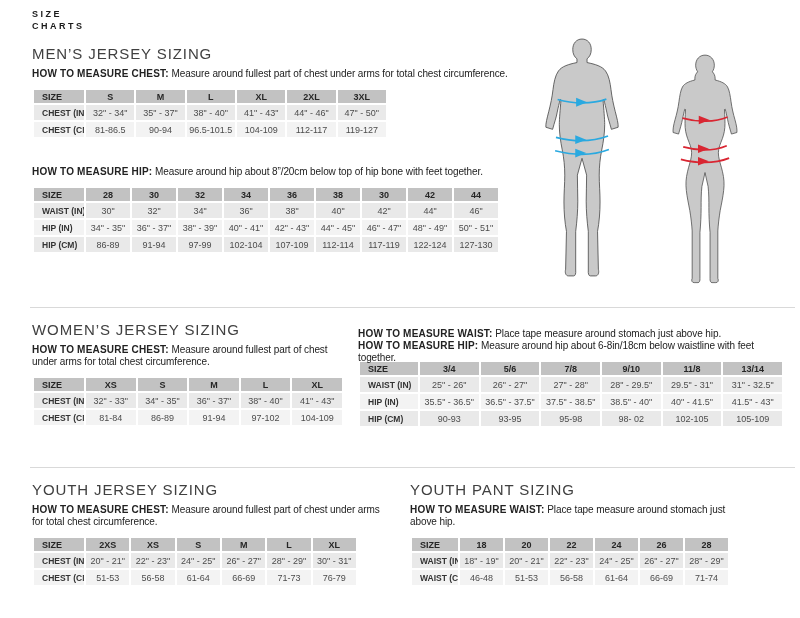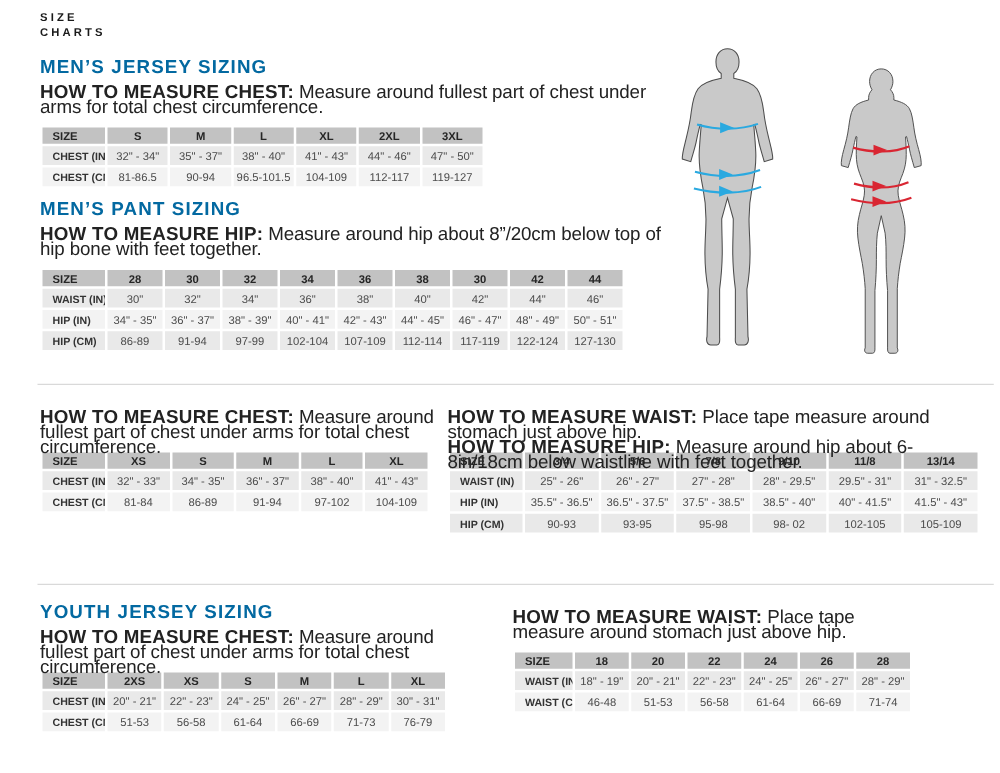--- a/index.html
+++ b/index.html
@@ -12,23 +12,23 @@
   .kicker { position:absolute; left:32px; top:8px; font-size:9px; font-weight:bold;
     letter-spacing:2.5px; line-height:12px; color:#1a1a1a; }
   
   .section { position:absolute; }
   .sec-men-jersey   { left:32px;  top:46px;  width:505px; }
   .sec-men-pant     { left:32px;  top:160px; width:505px; }
   .sec-women-jersey { left:32px;  top:322px; width:316px; }
   .sec-women-pant   { left:358px; top:322px; width:430px; }
   .sec-youth-jersey { left:32px;  top:482px; width:348px; }
   .sec-youth-pant   { left:410px; top:482px; width:330px; }
-  .section-title { font-size:15px; font-weight:bold; letter-spacing:0.9px; color:#0369a1;
+  .section-title { font-size:15px; font-weight:normal; letter-spacing:0.9px; color:#404040;
     line-height:16px; }
-  .how-to { margin-top:6px; font-size:15px; line-height:12px; color:#222;
+  .how-to { margin-top:6px; font-size:10px; line-height:12px; color:#222;
     letter-spacing:-0.1px; }
   .how-to .lbl { font-weight:bold; letter-spacing:0.2px; }
   .how-to-fixed2 { height:24px; } 
   
   table.size-table { border-collapse:separate; border-spacing:2px; table-layout:fixed;
     margin-top:8px; }
   .t-men-jersey   { width:356px; }
   .t-men-pant     { width:468px; }
   .t-women-jersey { width:312px; }
   .t-women-pant   { width:426px; }
@@ -98,21 +98,20 @@
             <td>96.5-101.5</td>
             <td>104-109</td>
             <td>112-117</td>
             <td>119-127</td>
           </tr>
         </tbody>
       </table>
   </div>
 
   <div class="section sec-men-pant">
-    <div class="section-title">MEN’S PANT SIZING</div>
     <div class="how-to">
       <div>
         <span class="lbl">HOW TO MEASURE HIP:</span>
         <span>Measure around hip about 8”/20cm below top of hip bone with feet together.</span>
       </div>
     </div>
     <table class="size-table t-men-pant">
         <thead>
           <tr>
             <th class="label-cell">SIZE</th>
@@ -196,20 +195,21 @@
     </g>
     <g>
       <path d="M14,135 C36,140.5 58,140.5 76,133.5" fill="none" stroke="#d92632" stroke-width="2.2"></path>
       <polygon points="36,132 36,143 50,137.5" fill="#d92632"></polygon>
     </g>
   </svg>
 
   <div class="divider divider-1"></div>
 
   <div class="section sec-women-jersey">
+    <div class="section-title">WOMEN’S JERSEY SIZING</div>
     <div class="how-to how-to-fixed2">
       <span class="lbl">HOW TO MEASURE CHEST:</span>
       <span>Measure around fullest part of chest under arms for total chest circumference.</span>
     </div>
     <table class="size-table t-women-jersey">
         <thead>
           <tr>
             <th class="label-cell">SIZE</th>
             <th>XS</th>
             <th>S</th>
@@ -331,20 +331,21 @@
             <td>61-64</td>
             <td>66-69</td>
             <td>71-73</td>
             <td>76-79</td>
           </tr>
         </tbody>
       </table>
   </div>
 
   <div class="section sec-youth-pant">
+    <div class="section-title">YOUTH PANT SIZING</div>
     <div class="how-to how-to-fixed2">
       <span class="lbl">HOW TO MEASURE WAIST:</span>
       <span>Place tape measure around stomach just above hip.</span>
     </div>
     <table class="size-table t-youth-pant">
         <thead>
           <tr>
             <th class="label-cell">SIZE</th>
             <th>18</th>
             <th>20</th>

